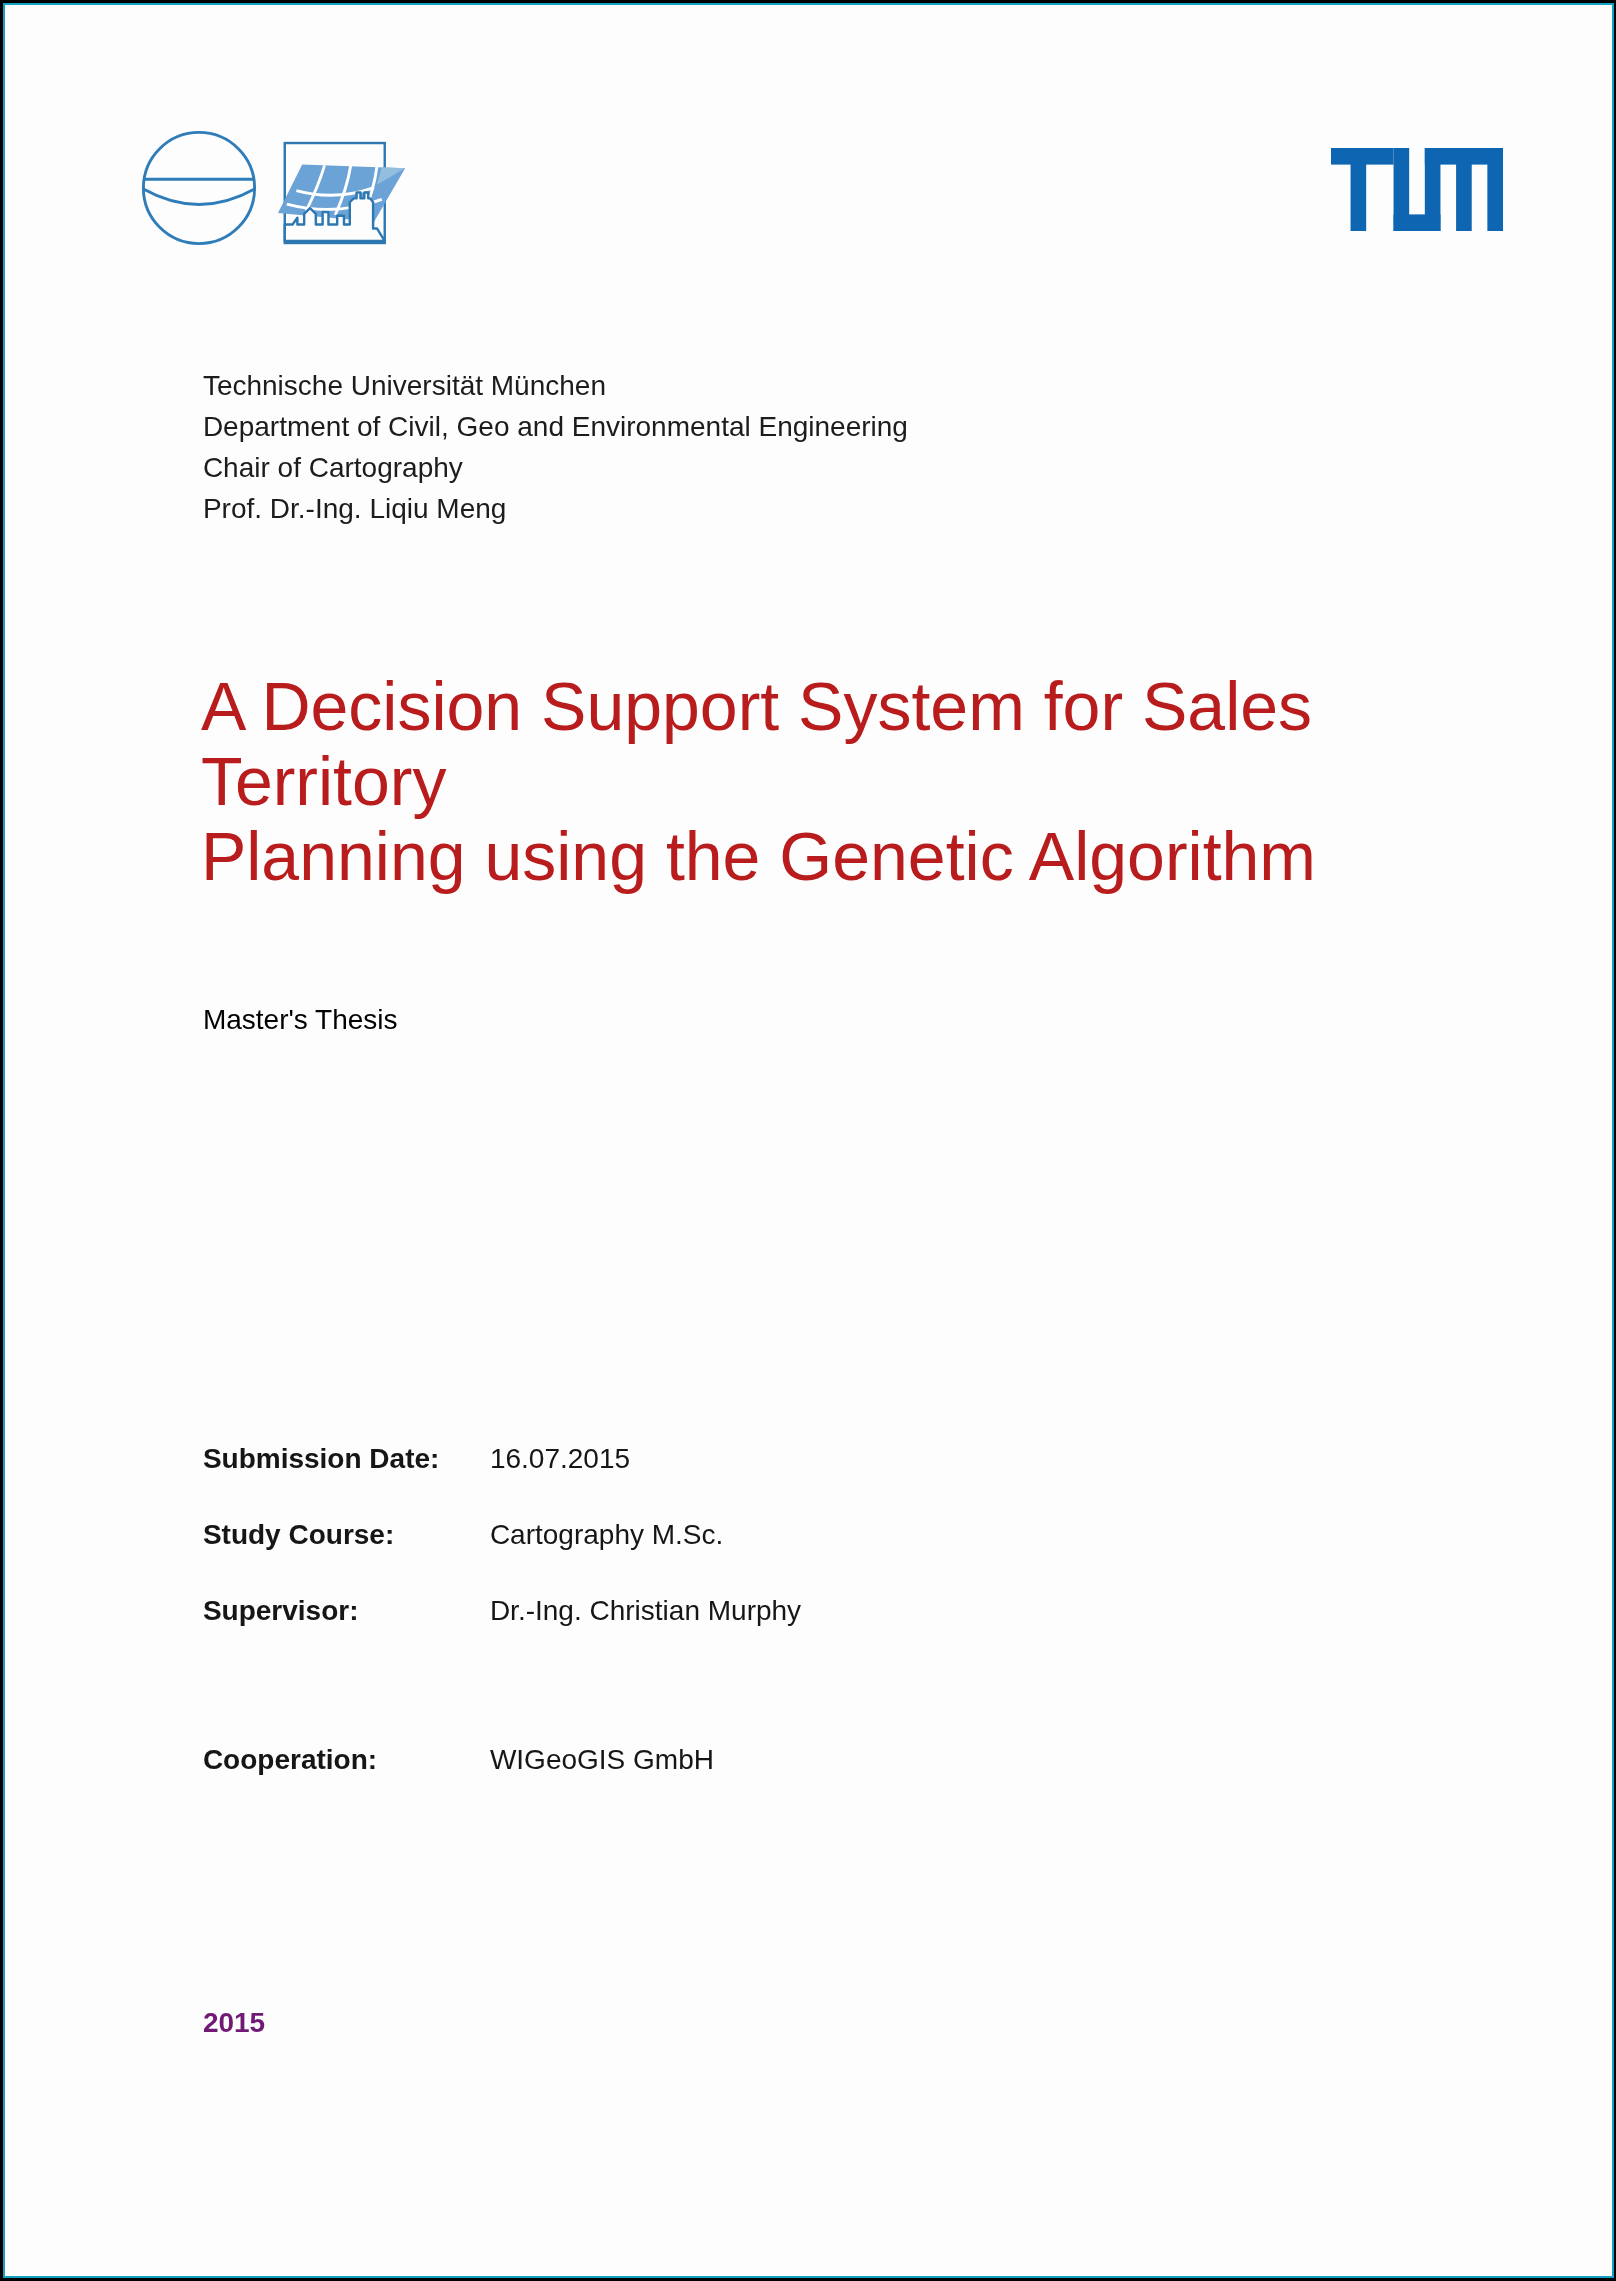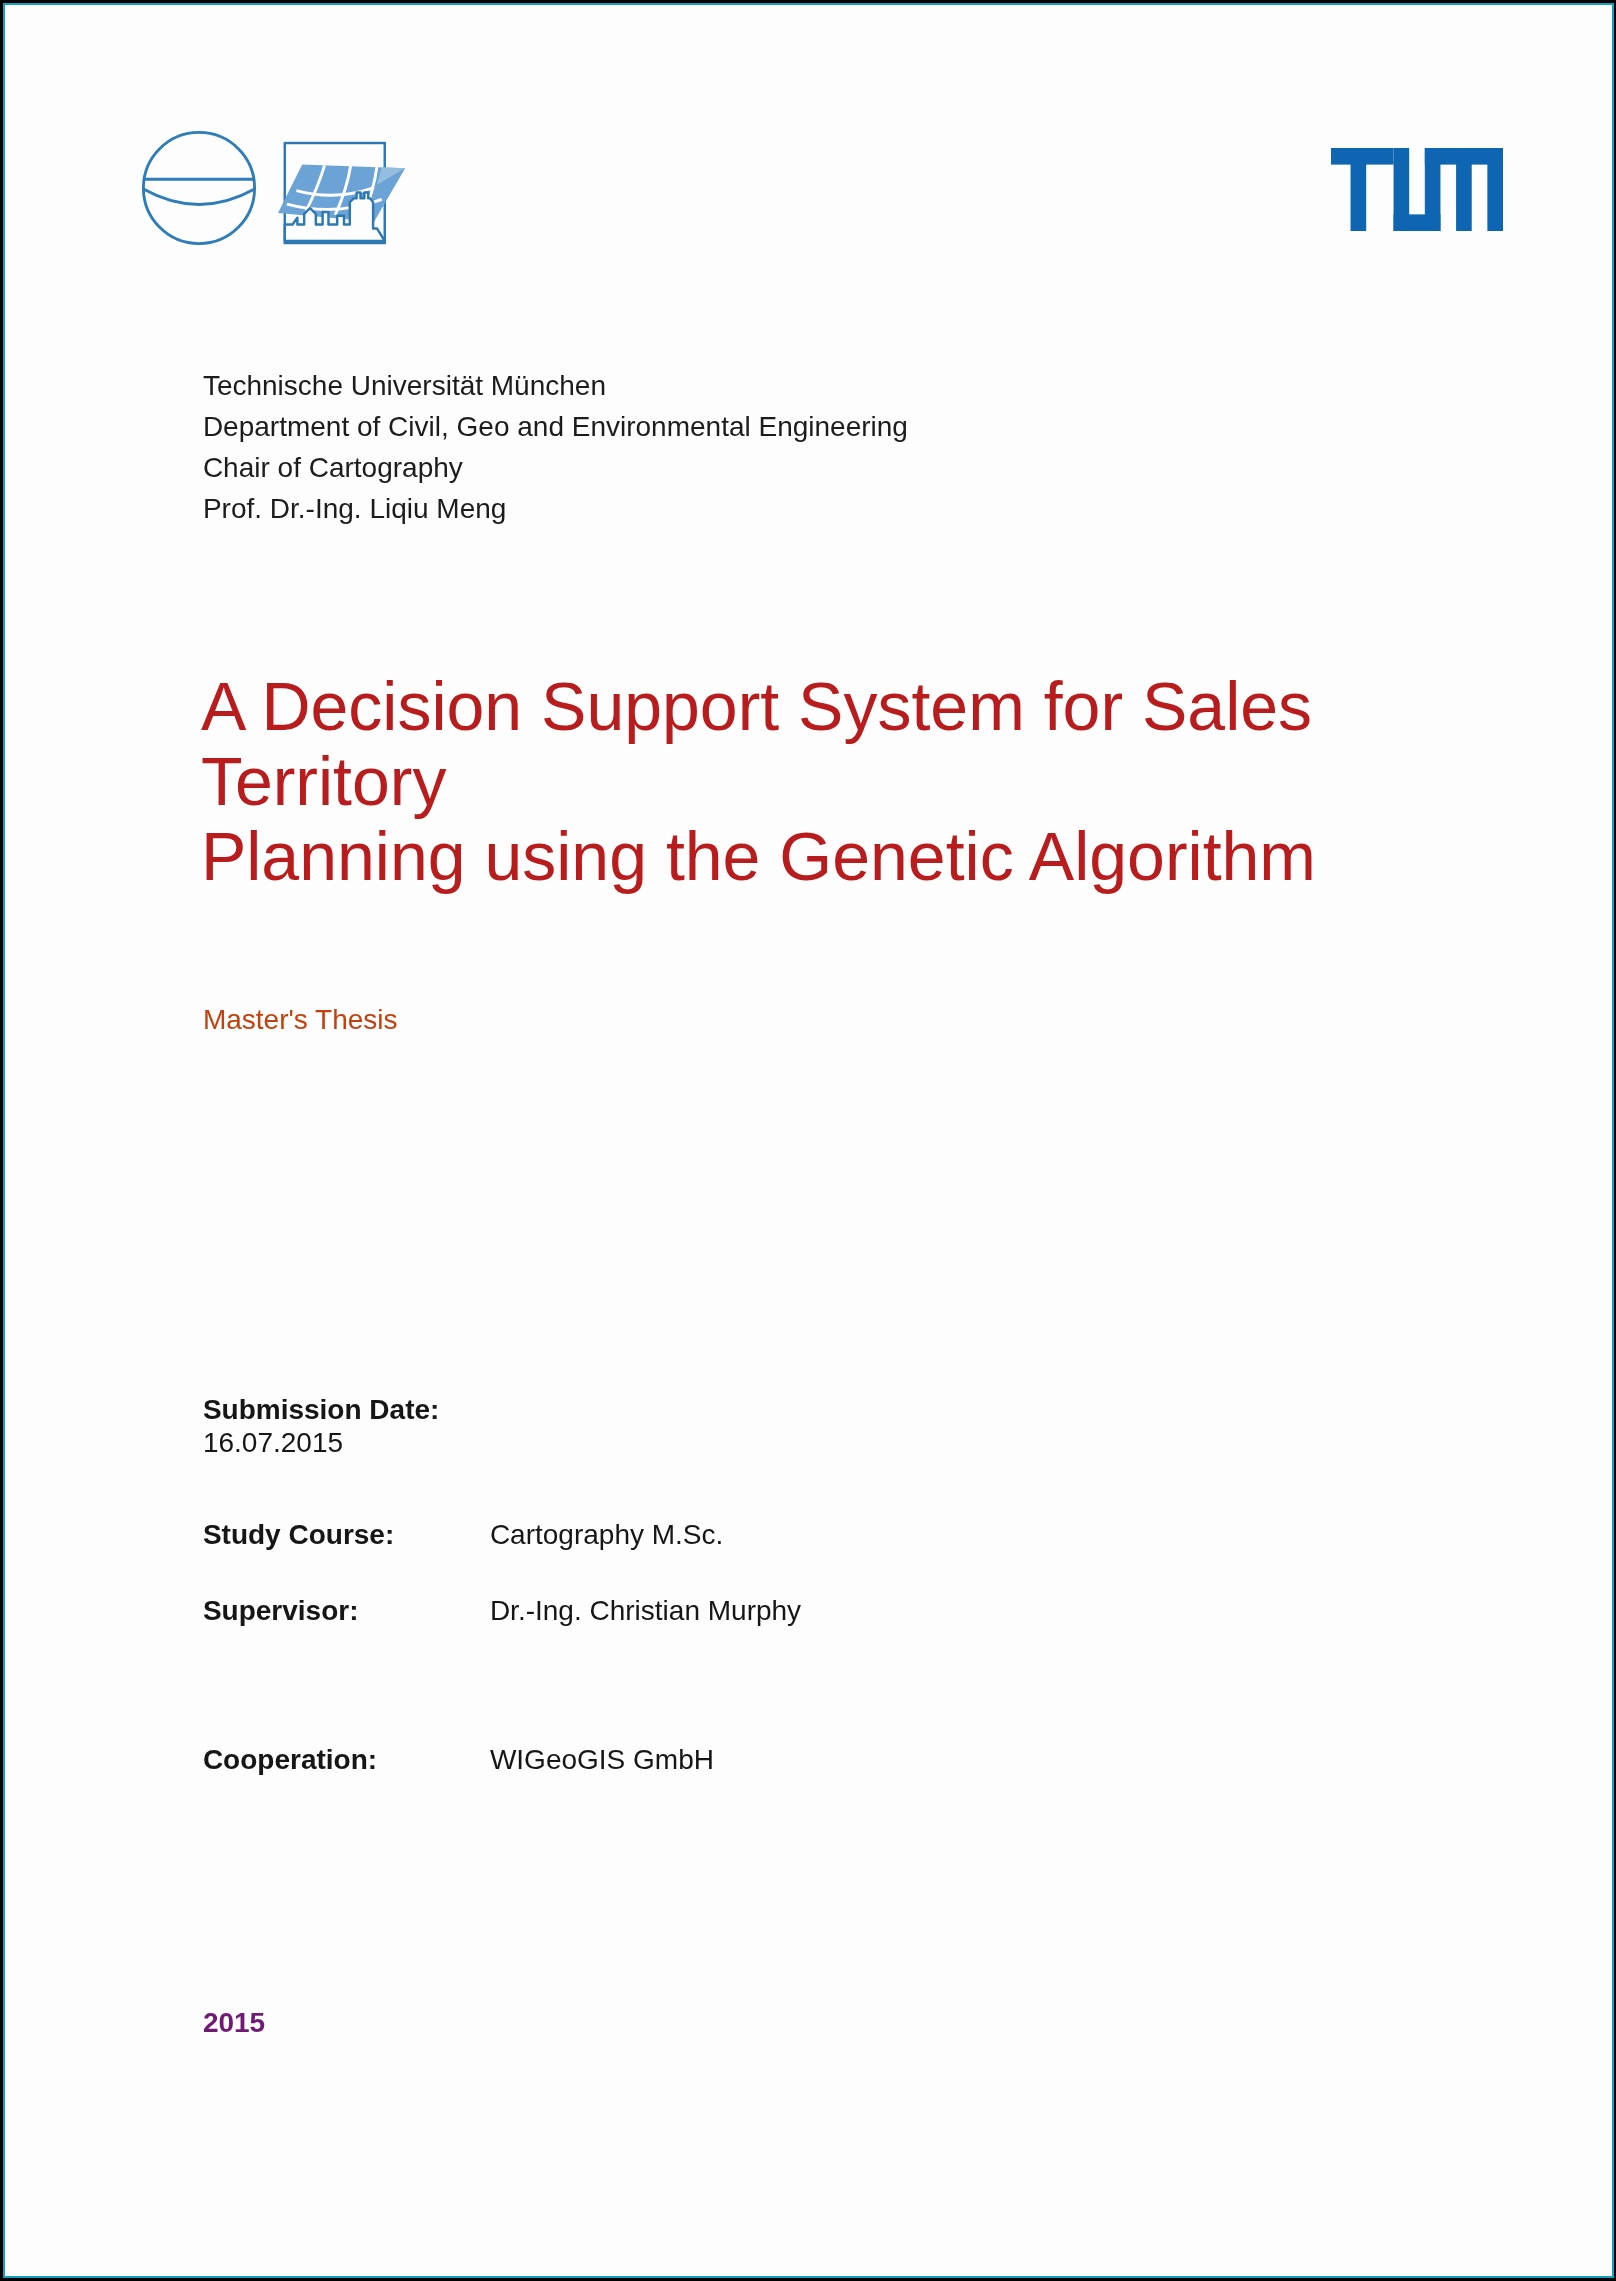--- a/index.html
+++ b/index.html
@@ -4,21 +4,21 @@
 <style>
   html,body{margin:0;padding:0;background:#000;}
   .stage{position:relative;width:1617px;height:2281px;background:#000;overflow:hidden;
          font-family:"Liberation Sans","DejaVu Sans",sans-serif;}
   .page{position:absolute;left:2.9px;top:2.9px;right:2.9px;bottom:2.9px;
         border:2.9px solid #14a0c2;background:#fdfdfd;}
   .abs{position:absolute;}
   .affiliation{left:198px;top:360px;font-size:28px;line-height:41px;color:#1c1c1c;}
   .title{left:196px;top:664px;font-size:68px;line-height:75px;color:#b91c1c;width:1300px;}
   .author{left:197px;top:875px;font-size:39px;color:#1c1c1c;}
-  .thesis-type{left:198px;top:999px;font-size:28px;color:#c2410c;}
+  .thesis-type{left:198px;top:999px;font-size:28px;color:#000000;}
   .meta-row{left:198px;display:flex;font-size:28px;color:#161616;line-height:33px;}
   .meta-label{width:287px;font-weight:bold;flex:0 0 auto;}
   .meta-value{white-space:nowrap;}
   .year{left:198px;top:2002px;font-size:28px;font-weight:bold;color:#701a75;}
   .logo{display:block;}
 </style>
 </head>
 <body>
 
 <div class="stage">
@@ -63,21 +63,21 @@
     </div>
 
     <div class="abs title">
       <div>A Decision Support System for Sales Territory</div>
       <div>Planning using the Genetic Algorithm</div>
     </div>
 
 
     <div class="abs thesis-type">Master's Thesis</div>
 
-    <div class="abs meta-row" style="top:1388px;flex-direction:column;">
+    <div class="abs meta-row" style="top:1437px;">
       <span class="meta-label">Submission Date:</span>
       <span class="meta-value">16.07.2015</span>
     </div>
     <div class="abs meta-row" style="top:1513px;align-items:center;">
       <span class="meta-label">Study Course:</span>
       <span class="meta-value">Cartography M.Sc.</span>
     </div>
     <div class="abs meta-row" style="top:1589px;">
       <span class="meta-label">Supervisor:</span>
       <span class="meta-value">Dr.-Ing. Christian Murphy</span>

